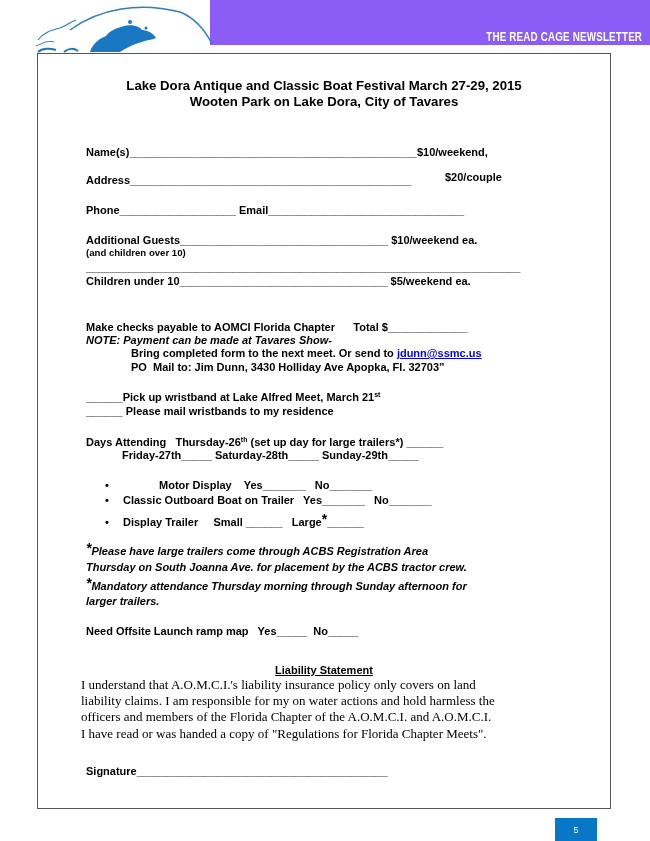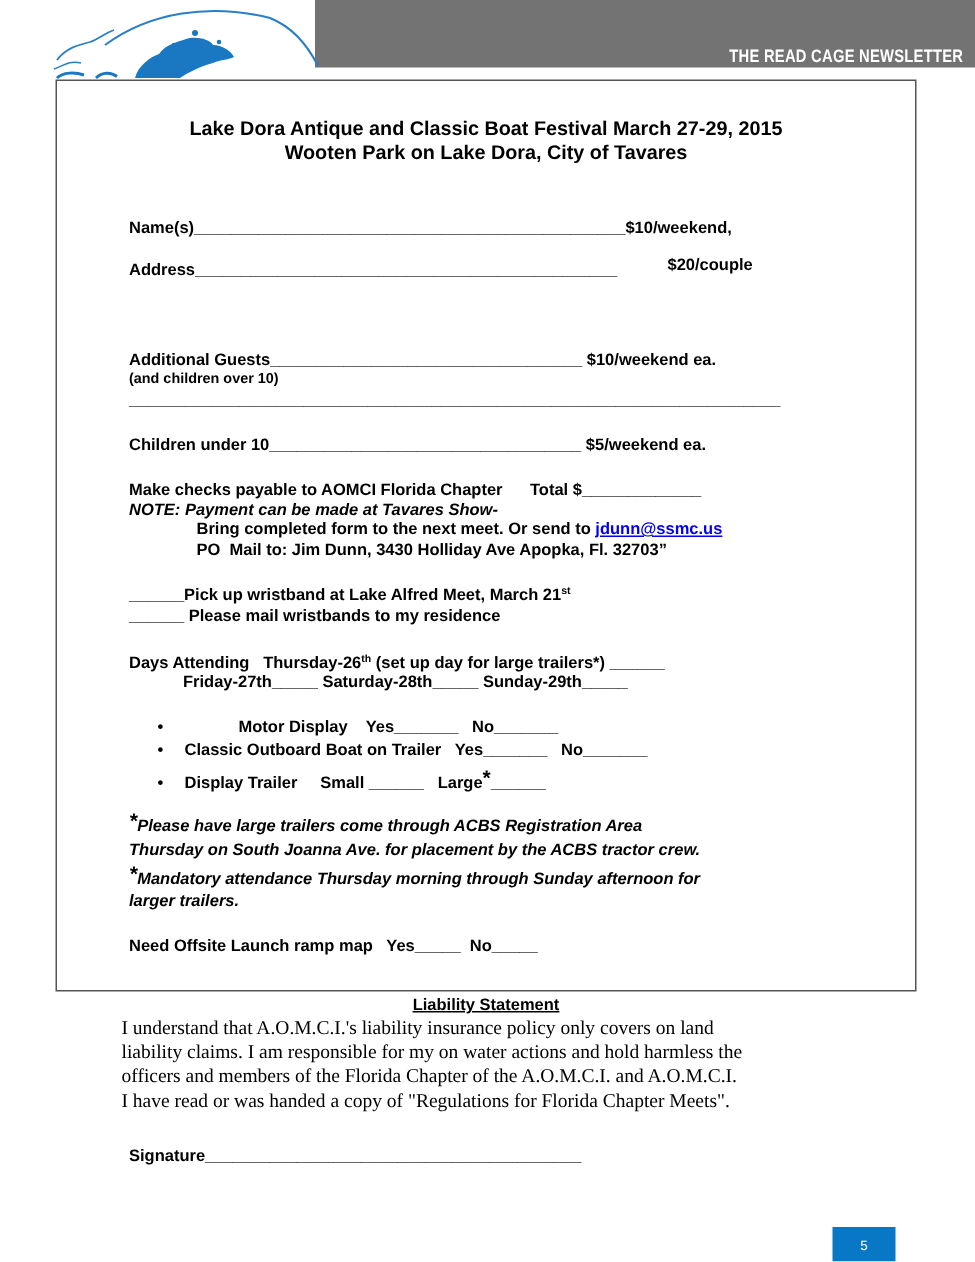--- a/index.html
+++ b/index.html
@@ -1,32 +1,32 @@
 <!DOCTYPE html>
 <html><head>
 <meta charset="utf-8">
 <style>
   * { box-sizing: border-box; margin: 0; padding: 0; }
   html, body { width: 650px; height: 841px; background: #ffffff; overflow: hidden; }
   body { position: relative; font-family: "Liberation Sans", sans-serif; color: #000; }
 
   .header-bar {
     position: absolute; left: 210px; top: 0; width: 440px; height: 45px;
-    background: #737373;
+    background: #8b5cf6;
   }
   .header-title {
     position: absolute; right: 8px; top: 30px;
     font-family: "Liberation Sans", sans-serif; font-weight: bold;
     font-size: 12px; letter-spacing: 0.2px; color: #ffffff;
     transform: scaleX(0.82); transform-origin: right center;
   }
   .wave-logo { position: absolute; left: 30px; top: 0; width: 190px; height: 56px; }
 
   .form-box {
-    position: absolute; left: 37px; top: 53px; width: 574px; height: 608px;
+    position: absolute; left: 37px; top: 53px; width: 574px; height: 756px;
     border: 1px solid #555;
   }
   .title {
     position: absolute; left: 0; width: 100%; text-align: center;
     font-weight: bold; font-size: 13.2px; line-height: 16px;
   }
   .line {
     position: absolute; left: 48px; white-space: pre;
     font-weight: bold; font-size: 11px; line-height: 14px;
   }
@@ -71,26 +71,27 @@
 </svg>
 
 <div class="form-box">
   <div class="title" style="top:24px;">Lake Dora Antique and Classic Boat Festival March 27-29, 2015</div>
   <div class="title" style="top:40px;">Wooten Park on Lake Dora, City of Tavares</div>
 
   <div class="line" style="top:91px;">Name(s)_______________________________________________$10/weekend,</div>
   <div class="line" style="top:104px; left:407px;margin-top:12px;">$20/couple</div>
   <div class="line" style="top:119px;">Address______________________________________________</div>
 
+  <div class="line" style="top:149px;">Phone___________________ Email________________________________</div>
 
   <div class="line" style="top:179px;">Additional Guests__________________________________ $10/weekend ea.</div>
   <div class="line small" style="top:192px;">(and children over 10)</div>
   <div class="line" style="top:206px;">_______________________________________________________________________</div>
 
-  <div class="line" style="top:236px;text-align:right;">Children under 10__________________________________ $5/weekend ea.</div>
+  <div class="line" style="top:220px;text-align:right;">Children under 10__________________________________ $5/weekend ea.</div>
 
   <div class="line" style="top:266px;">Make checks payable to AOMCI Florida Chapter      Total $_____________</div>
   <div class="line italic" style="top:279px;">NOTE: Payment can be made at Tavares Show-</div>
   <div class="line indent" style="top:292px;"><span>Bring completed form to the next meet. Or send to </span><span class="link">jdunn@ssmc.us</span></div>
   <div class="line indent" style="top:306px;">PO  Mail to: Jim Dunn, 3430 Holliday Ave Apopka, Fl. 32703”</div>
 
   <div class="line" style="top:336px;"><span>______Pick up wristband at Lake Alfred Meet, March 21</span><sup>st</sup></div>
   <div class="line" style="top:350px;">______ Please mail wristbands to my residence</div>
 
   <div class="line" style="top:381px;"><span>Days Attending   Thursday-26</span><sup>th</sup><span> (set up day for large trailers*) ______</span></div>

